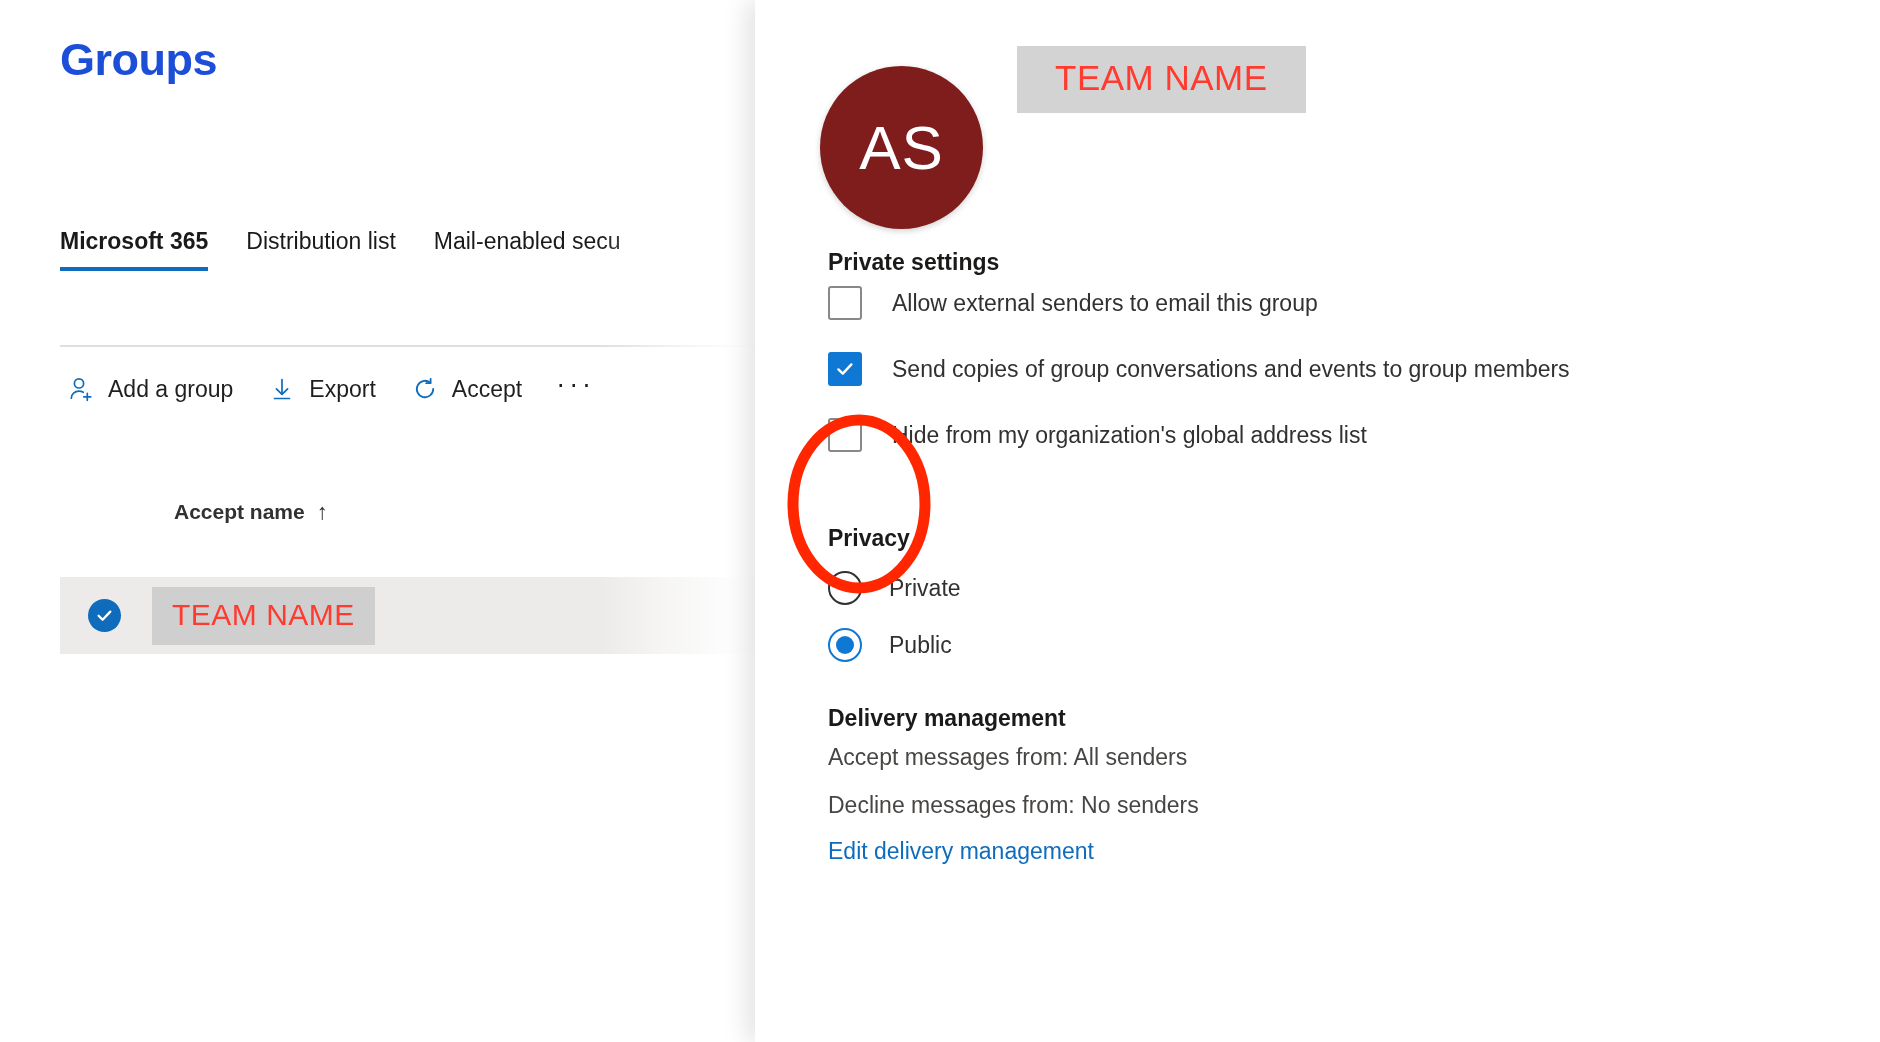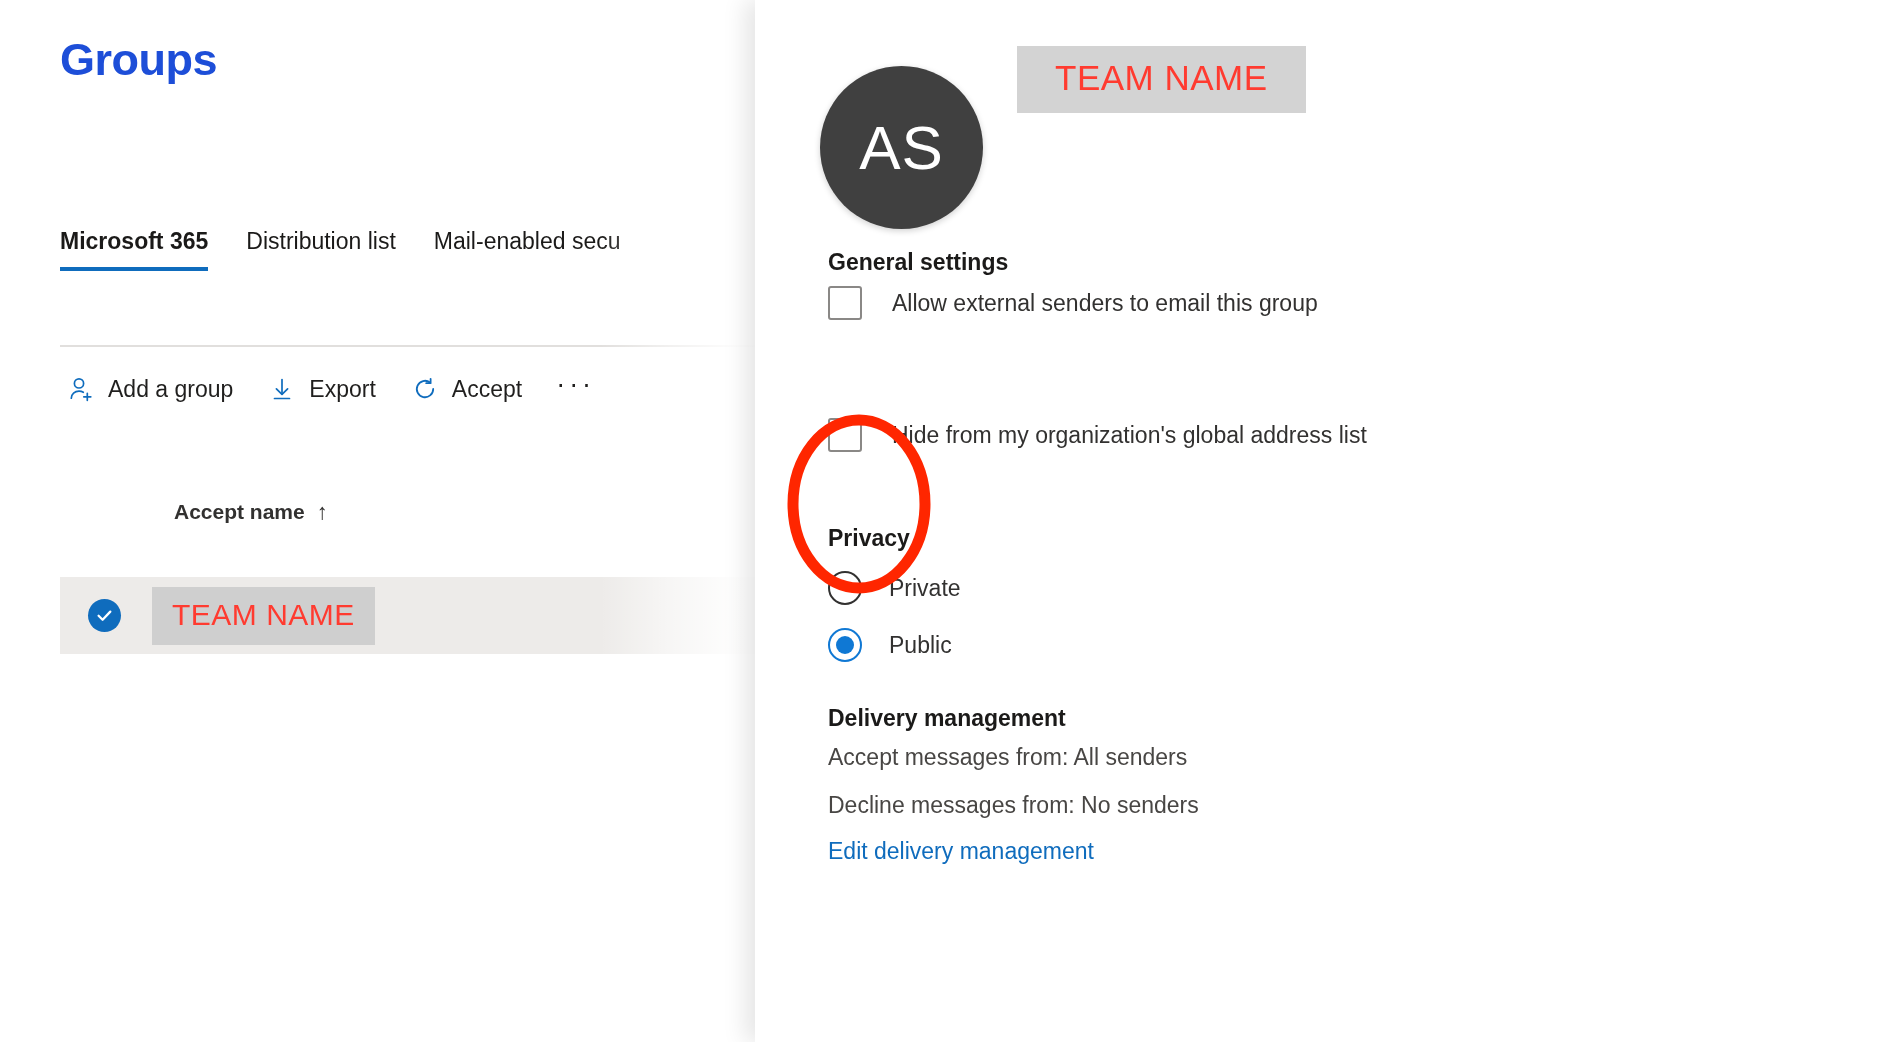--- a/index.html
+++ b/index.html
@@ -183,21 +183,21 @@
     height: 250px;
   }
 
   #avatar {
     position: absolute;
     left: 65px;
     top: 66px;
     width: 163px;
     height: 163px;
     border-radius: 50%;
-    background: #404040;
+    background: #7f1d1d;
     color: #ffffff;
     display: flex;
     align-items: center;
     justify-content: center;
     font-size: 62px;
     font-weight: 400;
     letter-spacing: 1px;
     box-shadow: 0 2px 6px rgba(0,0,0,0.18);
   }
 
@@ -422,27 +422,35 @@
         <span>AS</span>
       </div>
 
       <div id="group-title-redact">
         <span id="group-title">TEAM NAME</span>
       </div>
 
 
     </div>
 
-    <div class="section-head" id="general-settings-head">General settings</div>
+    <div class="section-head" id="general-settings-head">Private settings</div>
 
     <div class="check-row" id="cr-external">
       <span class="cb"></span>
       <span class="cl">Allow external senders to email this group</span>
     </div>
 
+    <div class="check-row" id="cr-sendcopies">
+      <span class="cb checked">
+        <svg width="22" height="22" viewBox="0 0 22 22" fill="none" stroke="#ffffff" stroke-width="2.4">
+          <path d="M4.4 11.4 8.8 15.6 17.4 6.4" stroke-linecap="round" stroke-linejoin="round"></path>
+        </svg>
+      </span>
+      <span class="cl">Send copies of group conversations and events to group members</span>
+    </div>
 
     <div class="check-row" id="cr-hide">
       <span class="cb"></span>
       <span class="cl">Hide from my organization's global address list</span>
     </div>
 
     <div class="section-head" id="privacy-head">Privacy</div>
 
     <div class="radio-row" id="rr-private">
       <span class="rb"></span>

